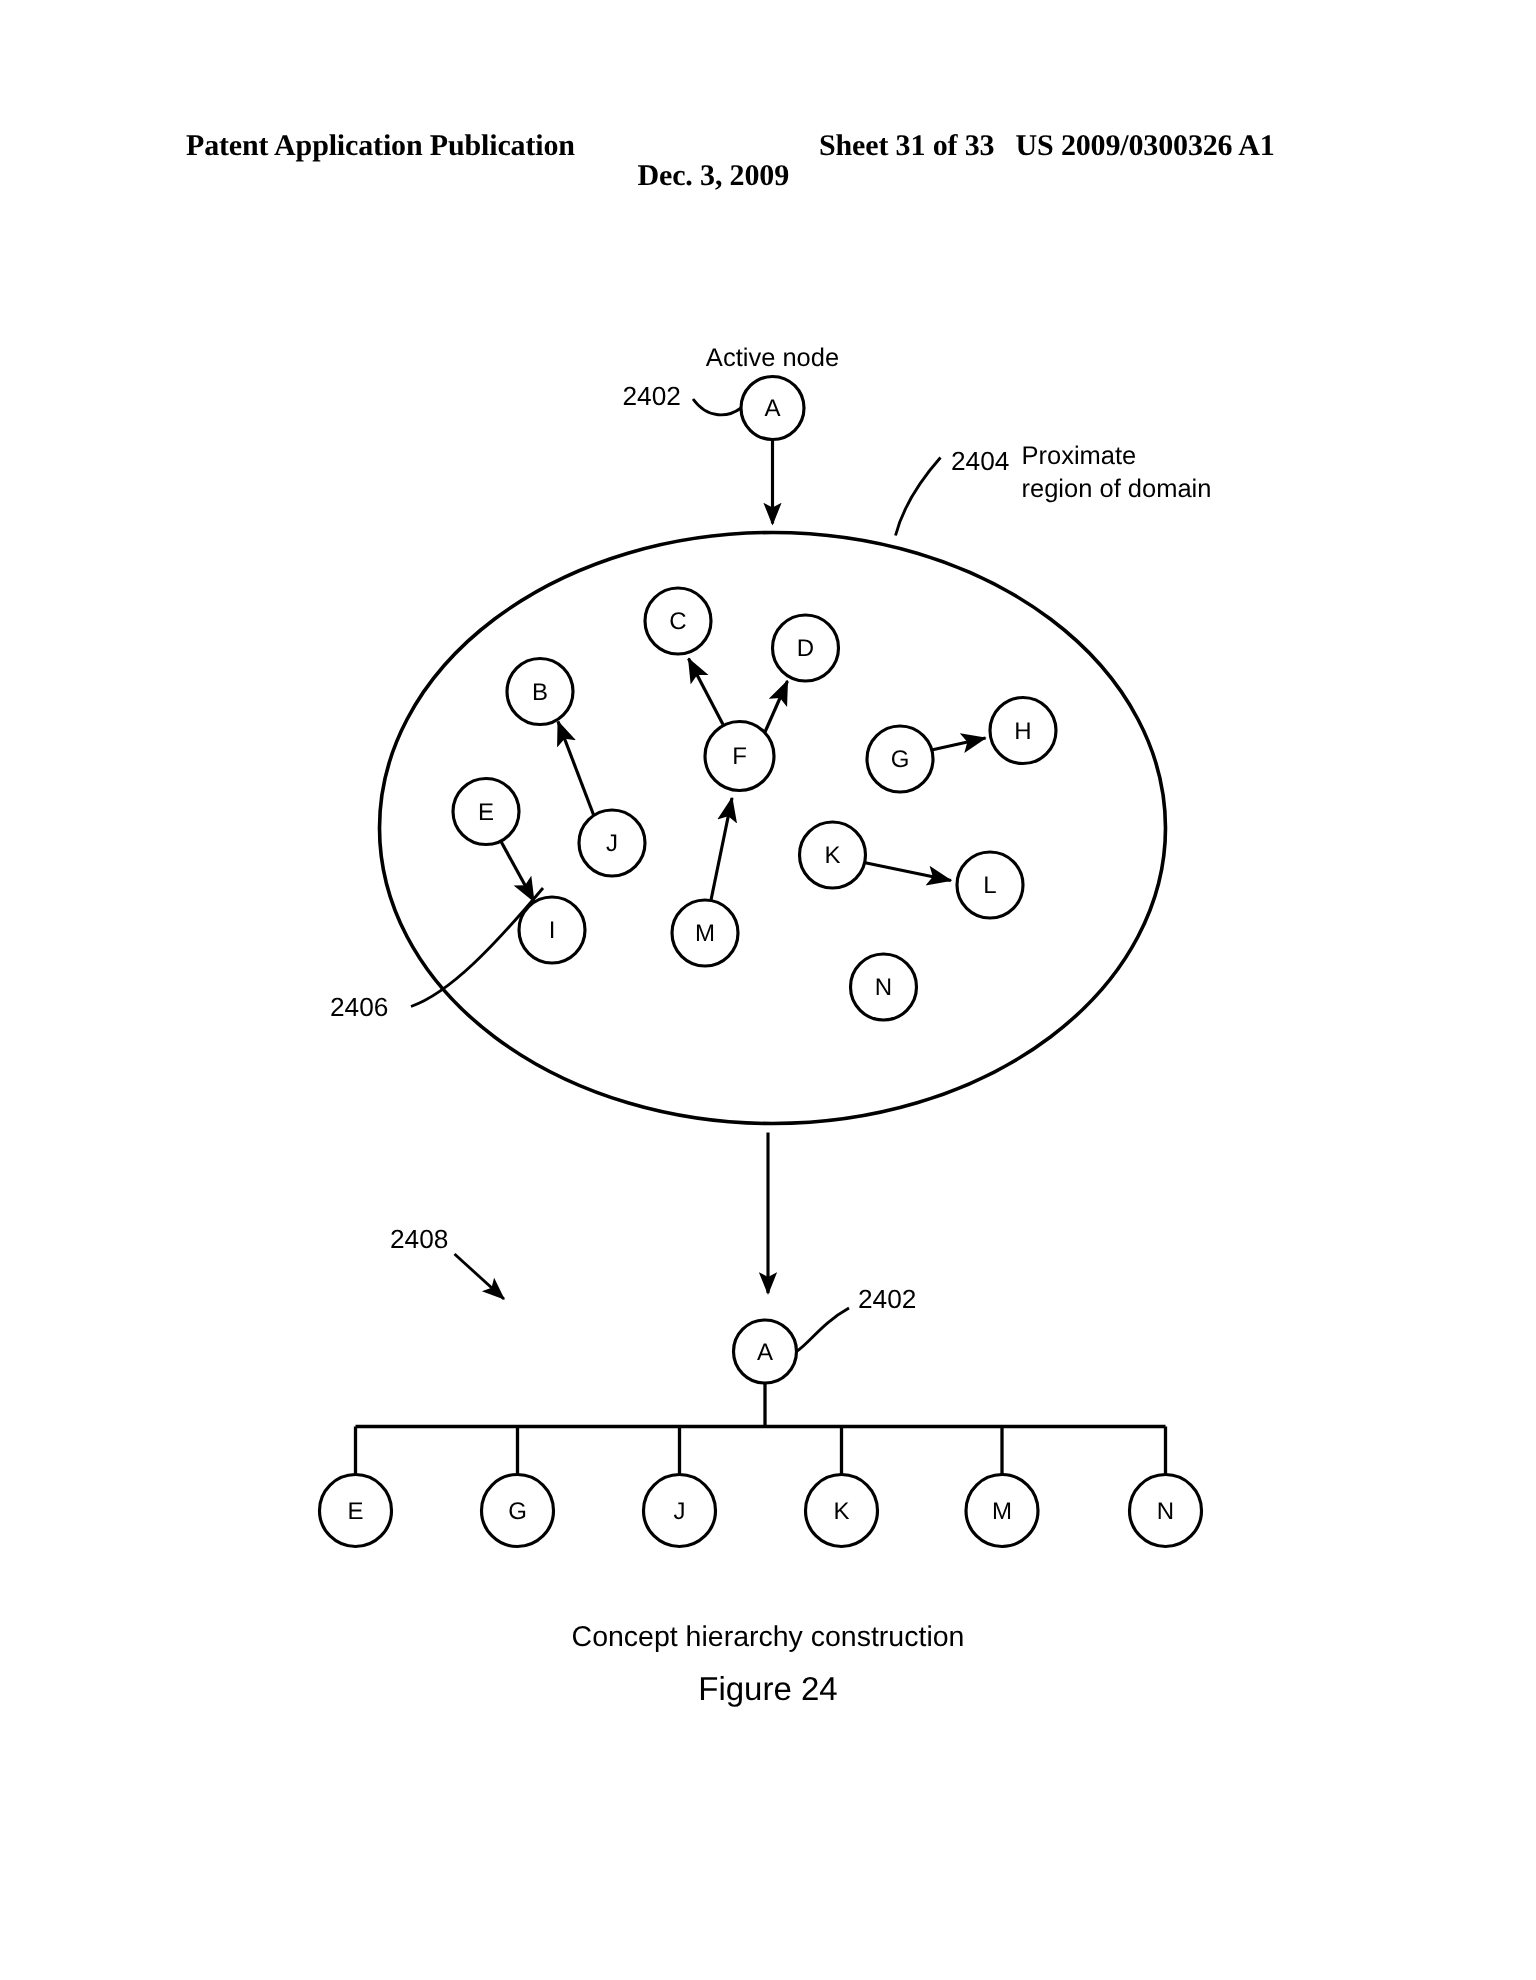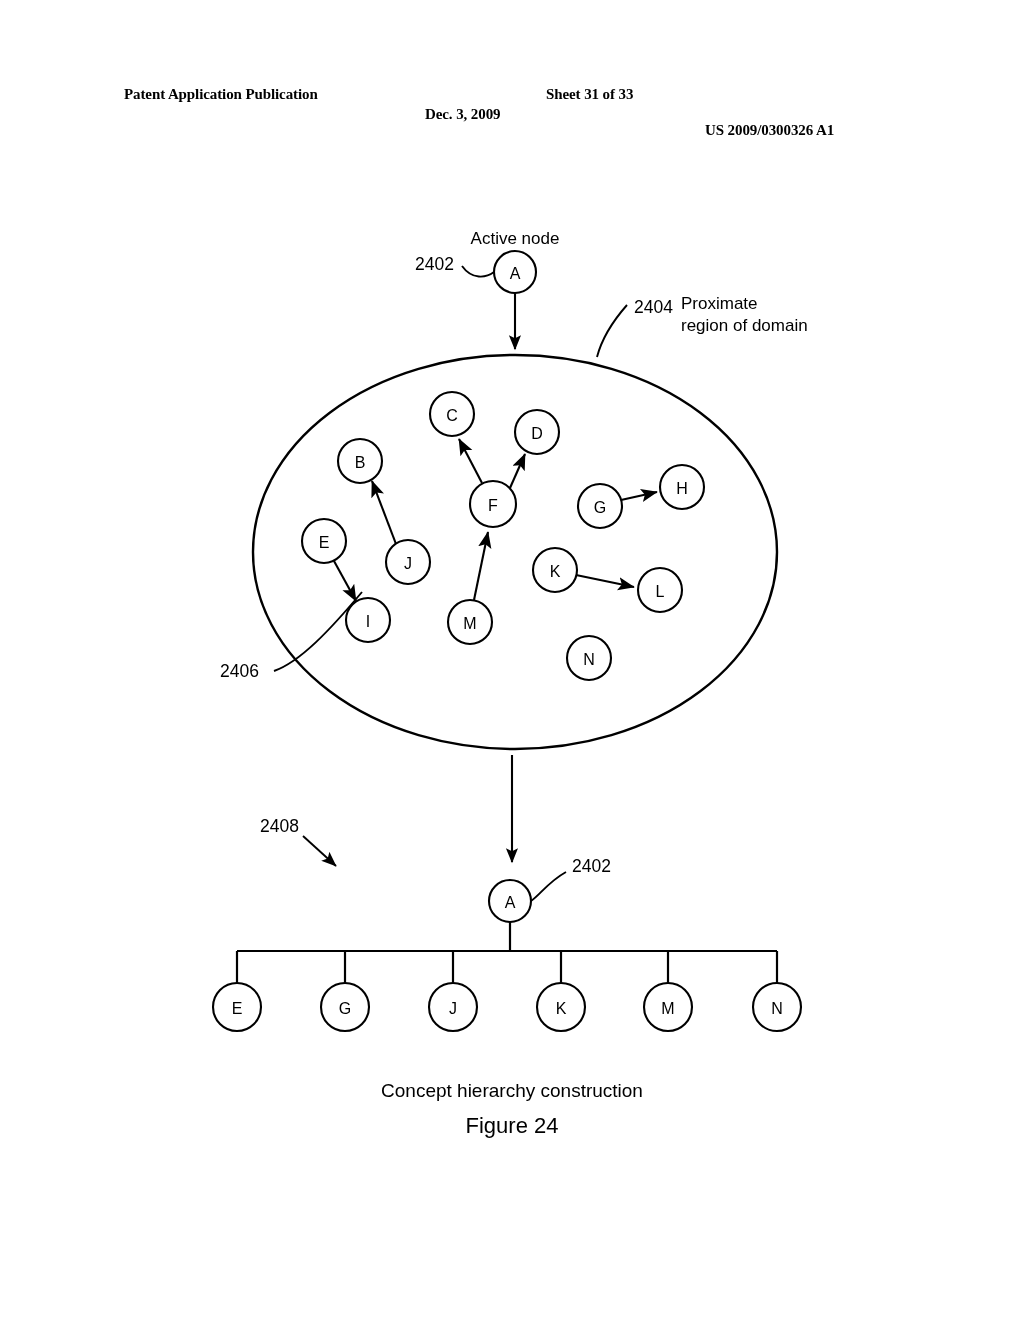--- a/index.html
+++ b/index.html
@@ -29,28 +29,28 @@
     left: 0;
     top: 86px;
     width: 1024px;
     height: 26px;
     display: flex;
     flex-direction: row;
     align-items: baseline;
     justify-content: flex-start;
     font-family: "Liberation Serif", serif;
     font-weight: bold;
-    font-size: 15px;
+    font-size: 20px;
     letter-spacing: -0.1px;
     white-space: nowrap;
   }
   #header .hdr-pub   { position: absolute; left: 124px; }
   #header .hdr-date  { position: absolute; left: 425px; margin-top: 20px; }
   #header .hdr-sheet { position: absolute; left: 546px; }
-  #header .hdr-num   { position: absolute; left: 705px; margin-top: 36px; }
+  #header .hdr-num   { position: absolute; left: 677px; }
 
   
   #figure-svg {
     position: absolute;
     left: 0;
     top: 0;
     width: 1024px;
     height: 1320px;
   }
   .diag-label {

